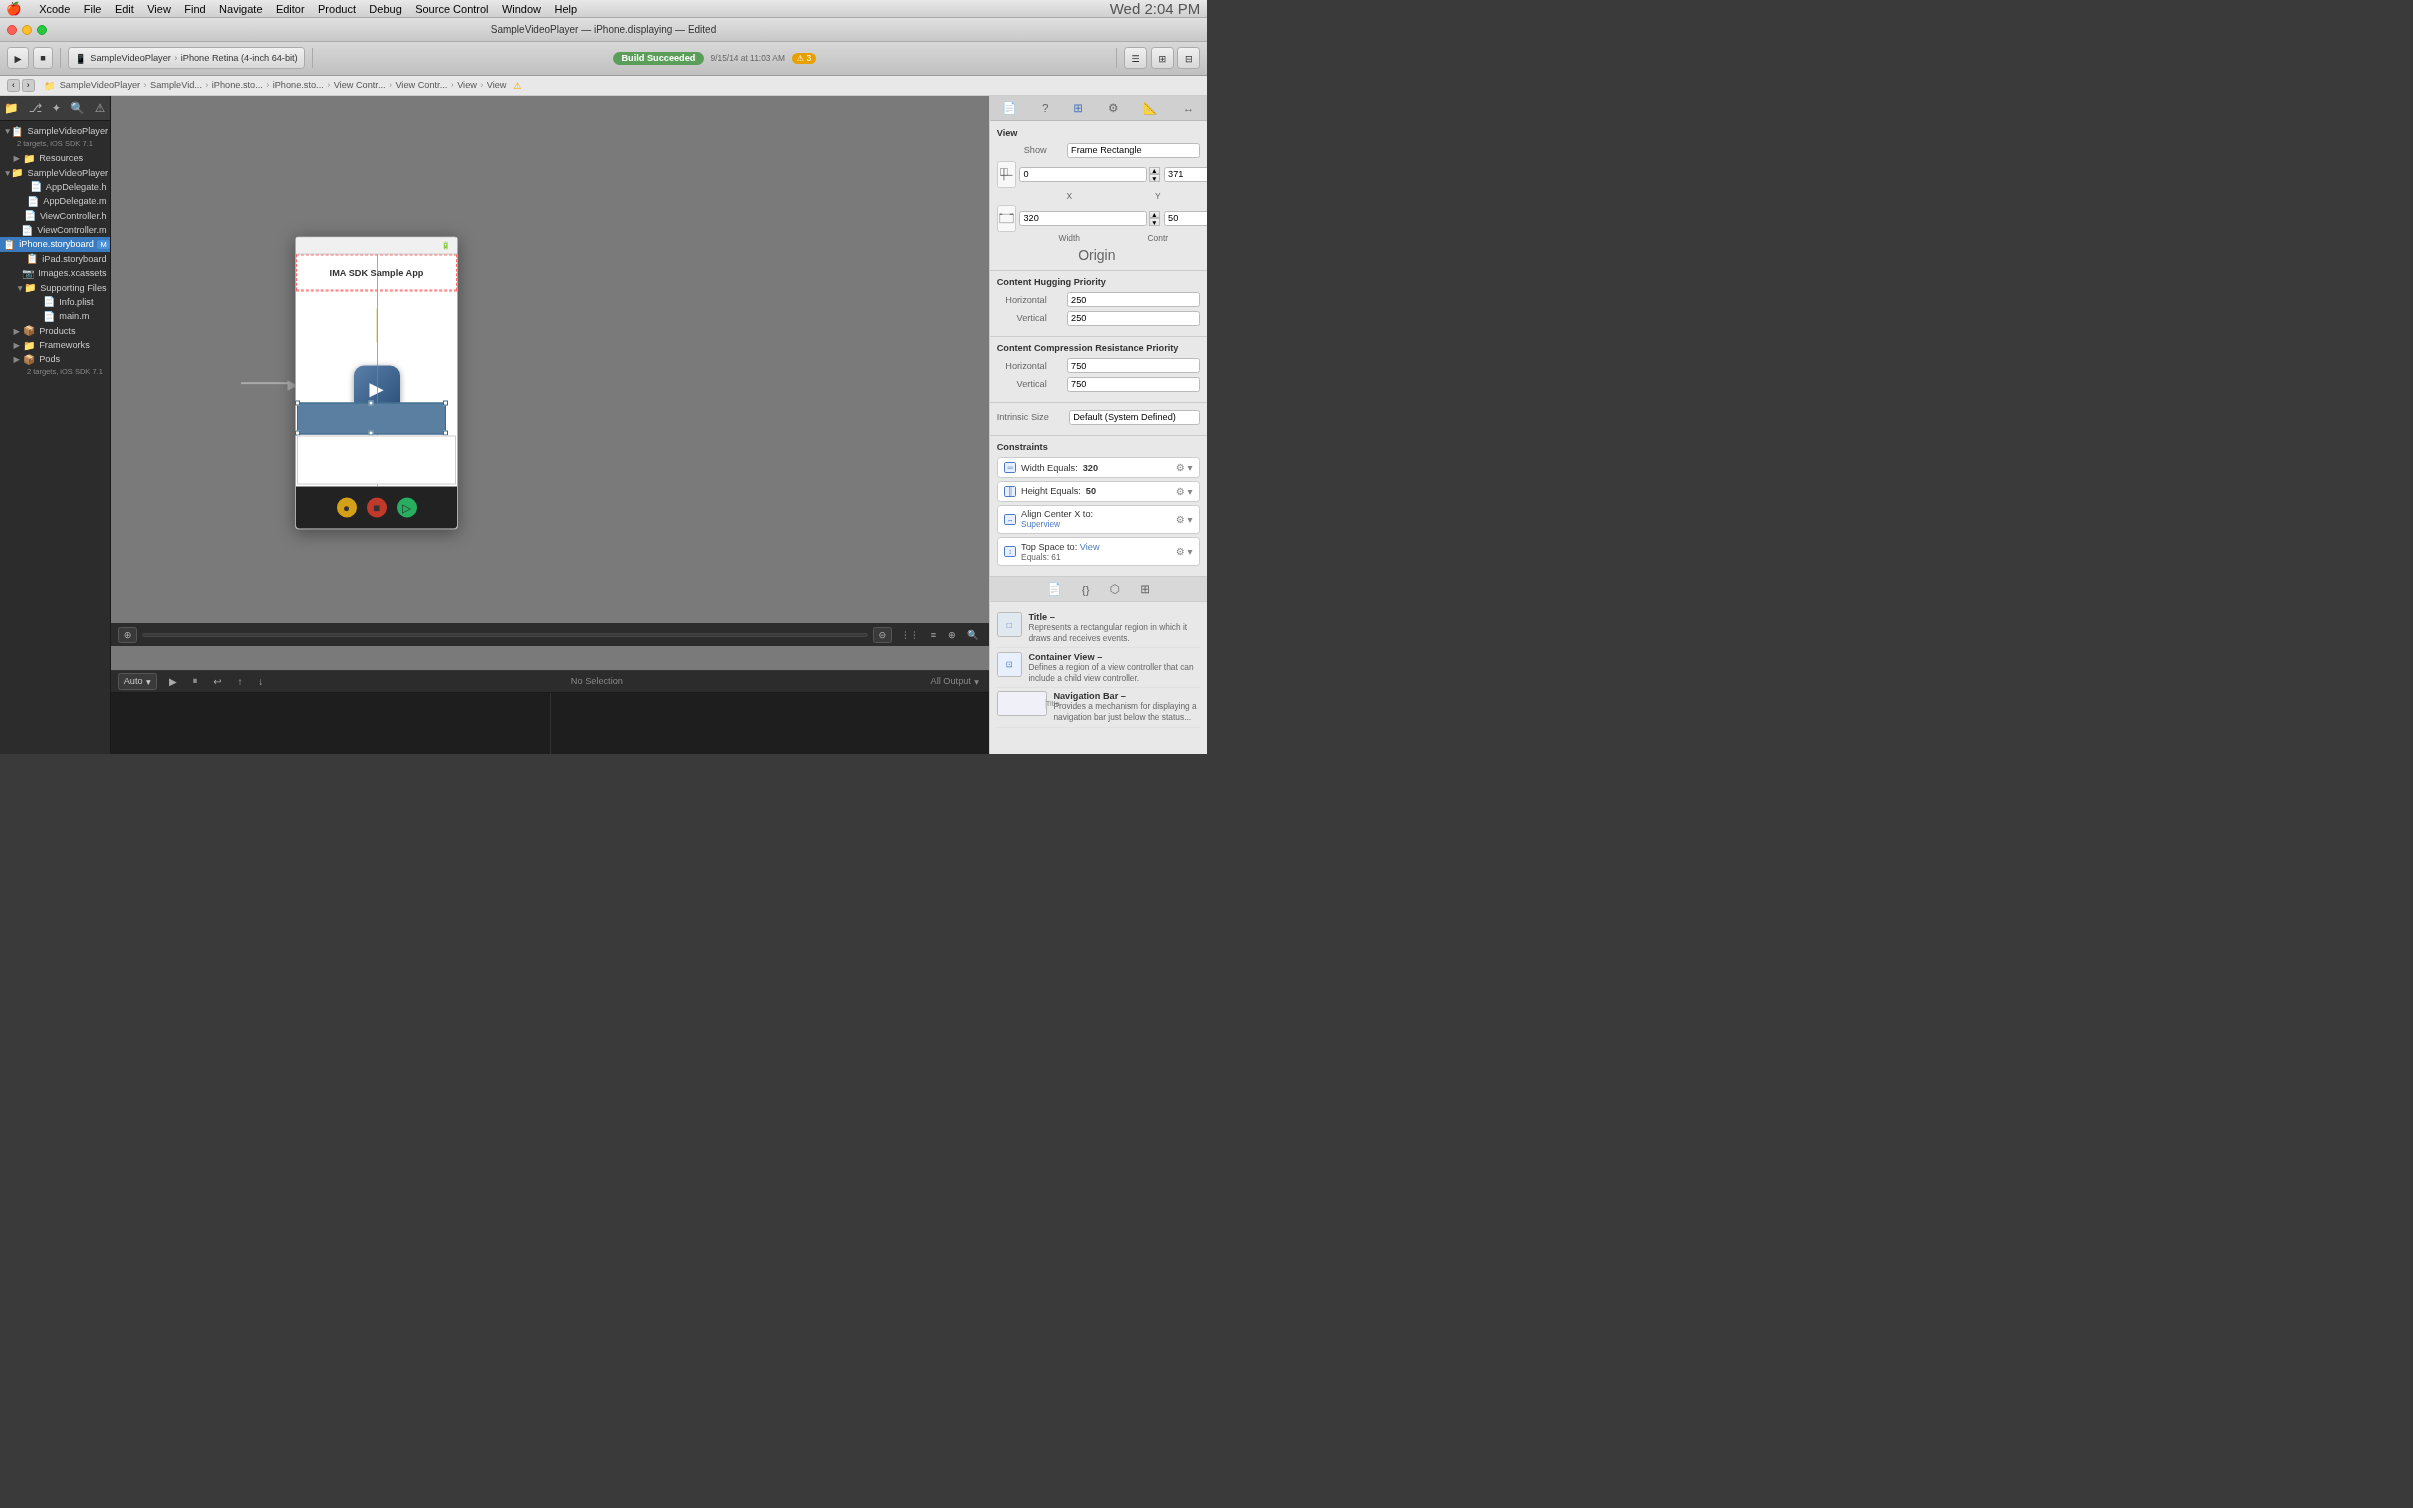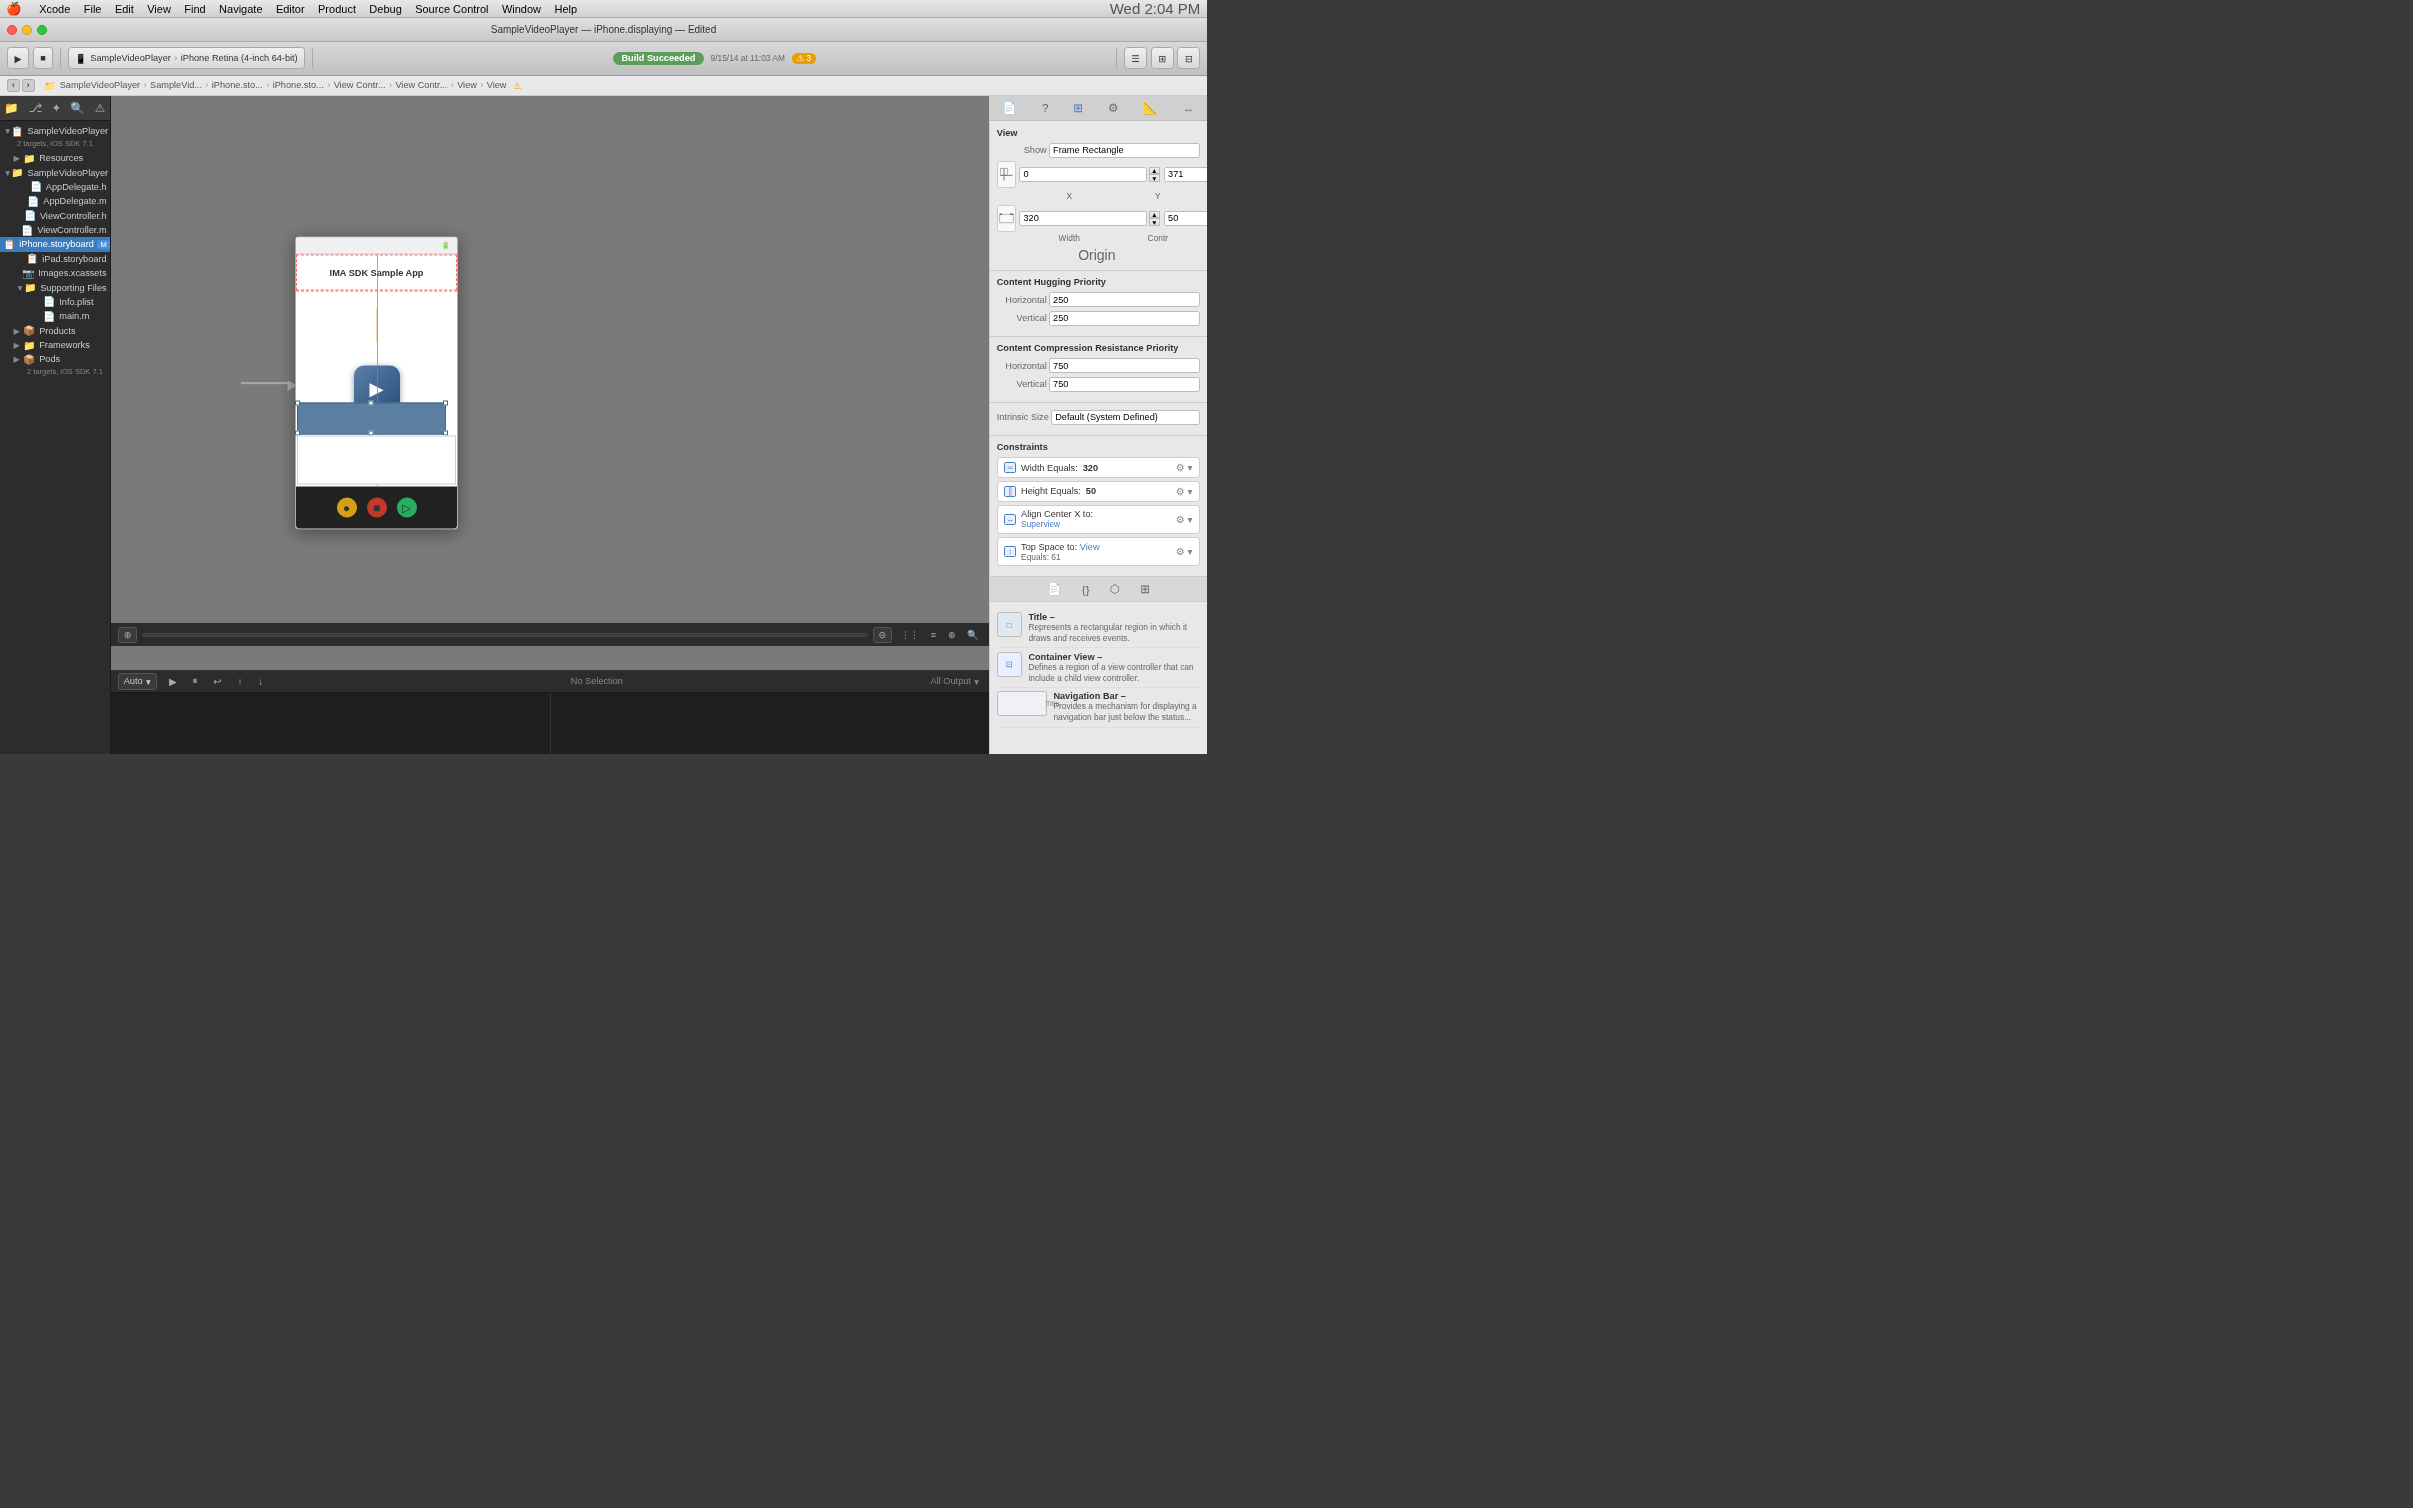--- a/index.html
+++ b/index.html
@@ -410,21 +410,21 @@
     .inspector-title {
       font-size: 9.2px;
       font-weight: bold;
       color: #333;
       margin-bottom: 5px;
     }
     .inspector-row {
       display: flex;
       align-items: center;
       margin-bottom: 3.4px;
-      gap: 2px;
+      gap: 20px;
     }
     .inspector-label {
       font-size: 9.2px;
       color: #666;
       min-width: 50px;
       text-align: right;
     }
     .inspector-input {
       background: white;
       border: 0.8px solid #bbb;

